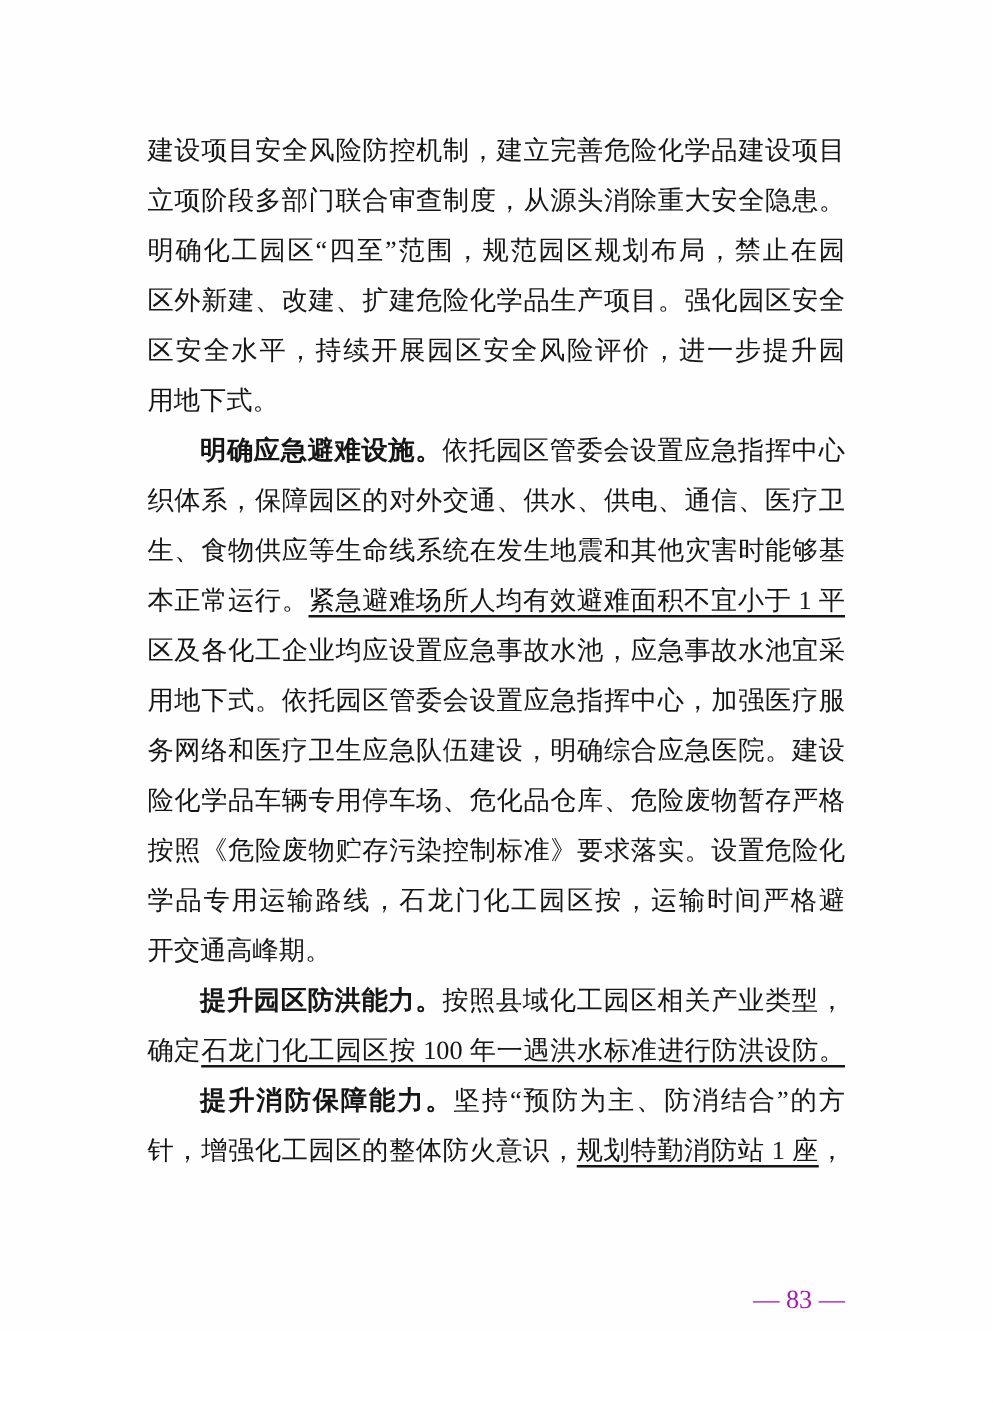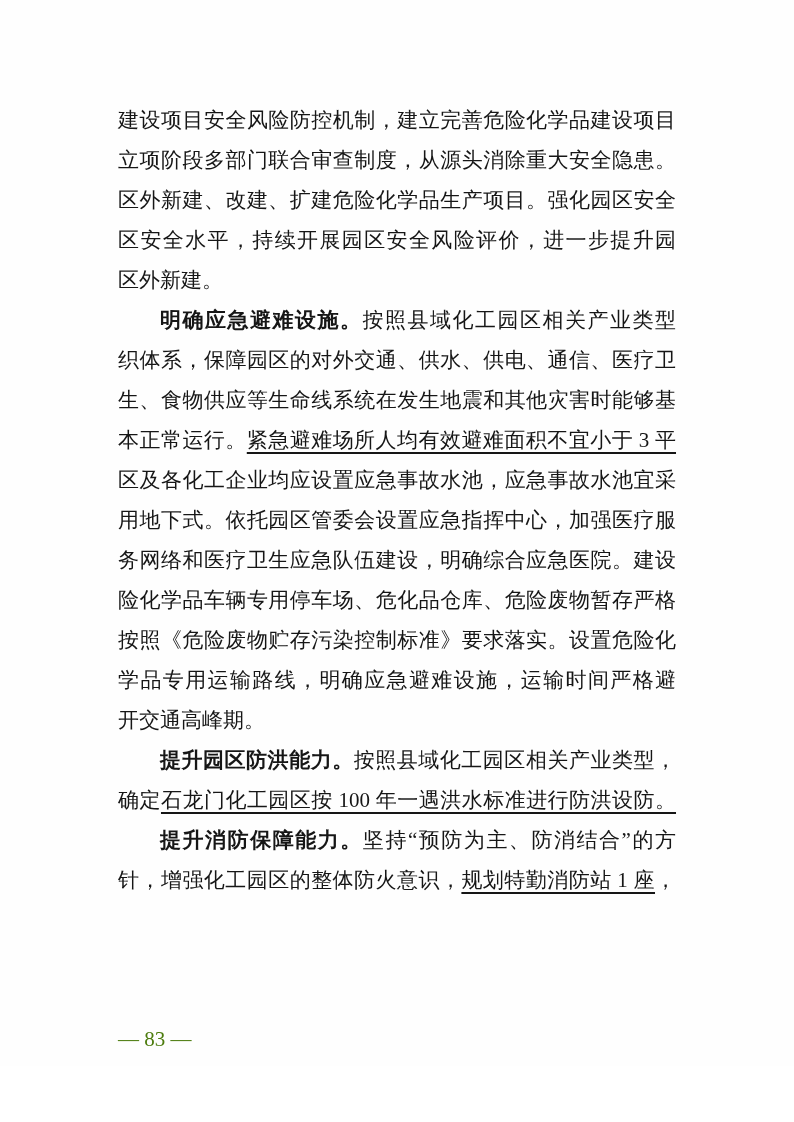--- a/index.html
+++ b/index.html
@@ -45,44 +45,45 @@
     text-underline-offset: 5px;
   }
   .page-number {
     position: absolute;
     top: 1024px;
     left: 118px;
     width: 558px;
     height: 30px;
     line-height: 30px;
     font-size: 21px;
-    text-align: left;
-    color: #4d7c0f;
+    text-align: right;
+    color: #a21caf;
   }
 </style>
 </head>
 <body>
 
 <div class="page">
   <main class="body-text">
       <div class="line just"><span class="run">建设项目安全风险防控机制，建立完善危险化学品建设项目</span></div>
       <div class="line just"><span class="run">立项阶段多部门联合审查制度，从源头消除重大安全隐患。</span></div>
+      <div class="line just"><span class="run">明确化工园区“四至”范围，规范园区规划布局，禁止在园</span></div>
       <div class="line just"><span class="run">区外新建、改建、扩建危险化学品生产项目。强化园区安全</span></div>
       <div class="line just"><span class="run">区安全水平，持续开展园区安全风险评价，进一步提升园</span></div>
-      <div class="line"><span class="run">区外新建。</span></div>
-      <div class="line indent just"><span class="run b">明确应急避难设施。</span><span class="run">按照县域化工园区相关产业类型</span></div>
+      <div class="line"><span class="run">用地下式。</span></div>
+      <div class="line indent just"><span class="run b">明确应急避难设施。</span><span class="run">依托园区管委会设置应急指挥中心</span></div>
       <div class="line just"><span class="run">织体系，保障园区的对外交通、供水、供电、通信、医疗卫</span></div>
       <div class="line just"><span class="run">生、食物供应等生命线系统在发生地震和其他灾害时能够基</span></div>
-      <div class="line just"><span class="run">本正常运行。</span><span class="run u">紧急避难场所人均有效避难面积不宜小于 3 平</span></div>
+      <div class="line just"><span class="run">本正常运行。</span><span class="run u">紧急避难场所人均有效避难面积不宜小于 1 平</span></div>
       <div class="line just"><span class="run">区及各化工企业均应设置应急事故水池，应急事故水池宜采</span></div>
       <div class="line just"><span class="run">用地下式。依托园区管委会设置应急指挥中心，加强医疗服</span></div>
       <div class="line just"><span class="run">务网络和医疗卫生应急队伍建设，明确综合应急医院。建设</span></div>
       <div class="line just"><span class="run">险化学品车辆专用停车场、危化品仓库、危险废物暂存严格</span></div>
       <div class="line just"><span class="run">按照《危险废物贮存污染控制标准》要求落实。设置危险化</span></div>
-      <div class="line just"><span class="run">学品专用运输路线，明确应急避难设施，运输时间严格避</span></div>
+      <div class="line just"><span class="run">学品专用运输路线，石龙门化工园区按，运输时间严格避</span></div>
       <div class="line"><span class="run">开交通高峰期。</span></div>
       <div class="line indent just"><span class="run b">提升园区防洪能力。</span><span class="run">按照县域化工园区相关产业类型，</span></div>
       <div class="line just"><span class="run">确定</span><span class="run u">石龙门化工园区按 100 年一遇洪水标准进行防洪设防。</span></div>
       <div class="line indent just"><span class="run b">提升消防保障能力。</span><span class="run">坚持“预防为主、防消结合”的方</span></div>
       <div class="line just"><span class="run">针，增强化工园区的整体防火意识，</span><span class="run u">规划特勤消防站 1 座</span><span class="run">，</span></div>
     </main>
   <div class="page-number">— 83 —</div>
 </div>
 
 </body></html>

